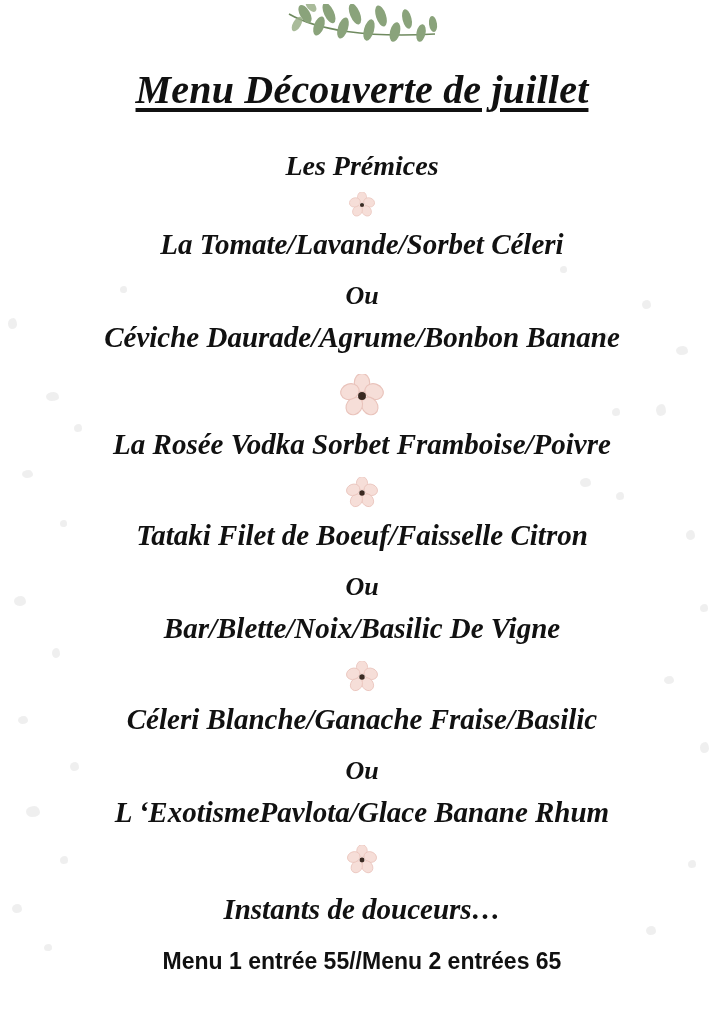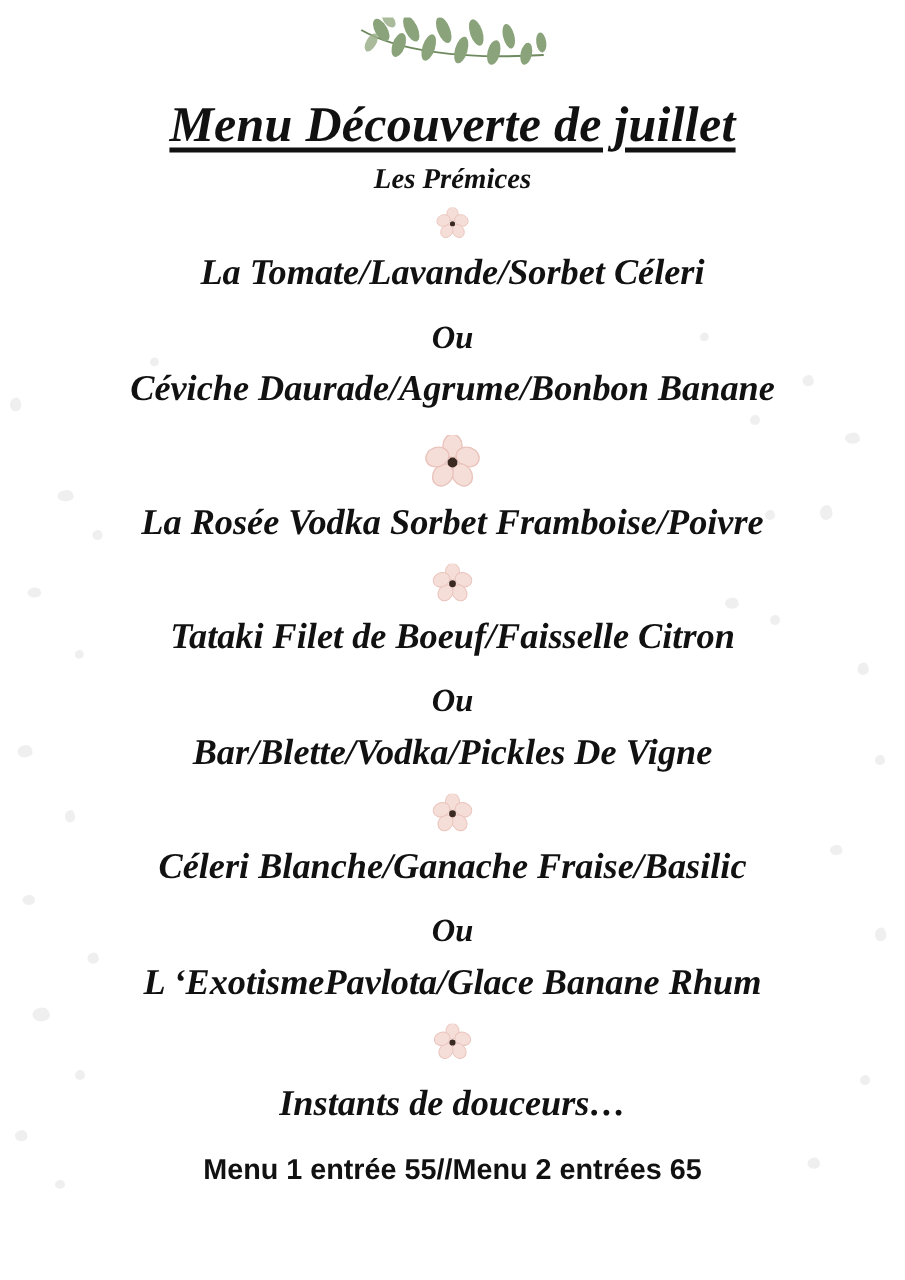--- a/index.html
+++ b/index.html
@@ -32,21 +32,21 @@
 
   .page {
     position: relative;
     z-index: 1;
     width: 724px;
     height: 1024px;
     box-sizing: border-box;
     display: flex;
     flex-direction: column;
     align-items: center;
-    padding-top: 14px;
+    padding-top: 4px;
   }
 
   
   .sprig {
     width: 170px;
     height: 58px;
     display: block;
   }
 
   .menu-title {
@@ -66,22 +66,22 @@
   .line {
     font-family: "Liberation Serif", serif;
     font-style: italic;
     font-weight: bold;
     text-align: center;
     margin: 0;
     white-space: nowrap;
   }
 
   .line.section {
-    font-size: 23px;
-    margin-top: 8px;
+    font-size: 28px;
+    margin-top: 38px;
   }
   .line.dish {
     font-size: 29px;
     margin-top: 10px;
   }
   .line.ou {
     font-size: 26px;
     margin-top: 20px;
   }
   .line.closing {
@@ -211,21 +211,21 @@
         <ellipse cx="27" cy="29" rx="7" ry="8.5" transform="rotate(-35 27 29)"></ellipse>
         <ellipse cx="13" cy="29" rx="7" ry="8.5" transform="rotate(35 13 29)"></ellipse>
         <ellipse cx="9" cy="16" rx="8.5" ry="7" transform="rotate(-20 9 16)"></ellipse>
       </g>
       <circle cx="20" cy="20" r="3.4" fill="#3a2a22"></circle>
     </svg>
   </div>
 
   <div class="line dish">Tataki Filet de Boeuf/Faisselle Citron</div>
   <div class="line ou">Ou</div>
-  <div class="line dish">Bar/Blette/Vodka/Pickles De Vigne</div>
+  <div class="line dish">Bar/Blette/Noix/Basilic De Vigne</div>
 
   <div class="flower-row f-mid">
     <svg class="flower" width="32" height="32" viewBox="0 0 40 40" aria-hidden="true">
       <g fill="#f6ded8" stroke="#e9c3bb" stroke-width="1">
         <ellipse cx="20" cy="8" rx="7" ry="8.5"></ellipse>
         <ellipse cx="31" cy="16" rx="8.5" ry="7" transform="rotate(20 31 16)"></ellipse>
         <ellipse cx="27" cy="29" rx="7" ry="8.5" transform="rotate(-35 27 29)"></ellipse>
         <ellipse cx="13" cy="29" rx="7" ry="8.5" transform="rotate(35 13 29)"></ellipse>
         <ellipse cx="9" cy="16" rx="8.5" ry="7" transform="rotate(-20 9 16)"></ellipse>
       </g>

